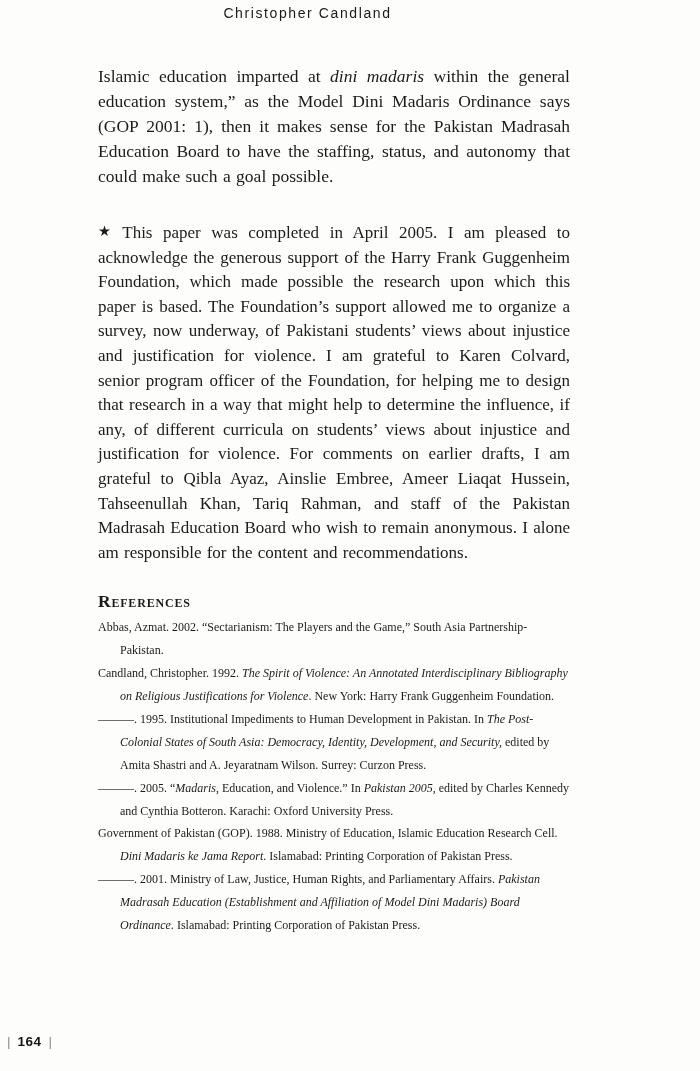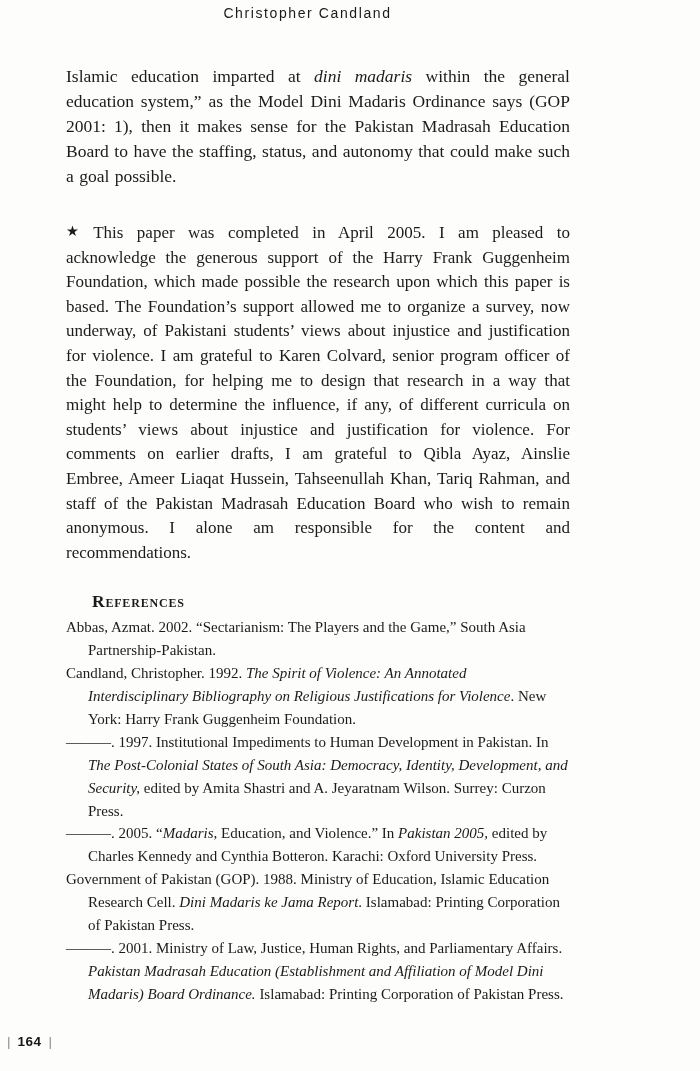--- a/index.html
+++ b/index.html
@@ -14,21 +14,21 @@
   }
   .page { width: 615px; height: 1071px; position: relative; }
   .running-header {
     padding-top: 5px;
     text-align: center;
     font-family: "Liberation Sans", sans-serif;
     font-size: 14px;
     letter-spacing: 1.6px;
     color: #1a1a1a;
   }
-  .content { padding: 0 45px 0 66px; }
+  .content { padding: 0 45px 0 98px; }
   .opening {
     margin-top: 43px;
     font-size: 17.5px;
     line-height: 25px;
     text-align: justify;
     word-spacing: 1px;
   }
   .footnote {
     margin-top: 32px;
     font-size: 17px;
@@ -42,23 +42,22 @@
     top: -2px;
     padding-right: 6px;
   }
   .ref-heading {
     margin-top: 26px;
     margin-bottom: 4px;
     font-size: 17.5px;
     font-weight: bold;
     font-variant: small-caps;
     letter-spacing: 0.8px;
-    margin-left: 26px;
   }
-  .ref-list { font-size: 15px; line-height: 22.9px; }
+  .ref-list { font-size: 12px; line-height: 22.9px; }
   .ref-entry {
     padding-left: 22px;
     text-indent: -22px;
     text-align: left;
   }
   .footer {
     position: absolute;
     bottom: 22px;
     left: 0;
     width: 100%;
@@ -80,21 +79,21 @@
 
     <p class="opening"><span>Islamic education imparted at </span><i>dini madaris</i><span> within the general education system,” as the Model Dini Madaris Ordinance says (GOP 2001: 1), then it makes sense for the Pakistan Madrasah Education Board to have the staffing, status, and autonomy that could make such a goal possible.</span></p>
 
     <p class="footnote"><span class="star">★</span><span><span>This paper was completed in April 2005. I am pleased to acknowledge the generous support of the Harry Frank Guggenheim Foundation, which made possible the research upon which this paper is based. The Foundation’s support allowed me to organize a survey, now underway, of Pakistani students’ views about injustice and justification for violence. I am grateful to Karen Colvard, senior program officer of the Foundation, for helping me to design that research in a way that might help to determine the influence, if any, of different curricula on students’ views about injustice and justification for violence. For comments on earlier drafts, I am grateful to Qibla Ayaz, Ainslie Embree, Ameer Liaqat Hussein, Tahseenullah Khan, Tariq Rahman, and staff of the Pakistan Madrasah Education Board who wish to remain anonymous. I alone am responsible for the content and recommendations.</span></span></p>
 
     <h2 class="ref-heading">References</h2>
 
     <div class="ref-list">
         <p class="ref-entry"><span>Abbas, Azmat. 2002. “Sectarianism: The Players and the Game,” South Asia Partnership-Pakistan.</span></p>
         <p class="ref-entry"><span>Candland, Christopher. 1992. </span><i>The Spirit of Violence: An Annotated Interdisciplinary Bibliography on Religious Justifications for Violence</i><span>. New York: Harry Frank Guggenheim Foundation.</span></p>
-        <p class="ref-entry"><span>———. 1997. Institutional Impediments to Human Development in Pakistan. In </span><i>The Post-Colonial States of South Asia: Democracy, Identity, Development, and Security,</i><span> edited by Amita Shastri and A. Jeyaratnam Wilson. Surrey: Curzon Press.</span></p>
+        <p class="ref-entry"><span>———. 1995. Institutional Impediments to Human Development in Pakistan. In </span><i>The Post-Colonial States of South Asia: Democracy, Identity, Development, and Security,</i><span> edited by Amita Shastri and A. Jeyaratnam Wilson. Surrey: Curzon Press.</span></p>
         <p class="ref-entry"><span>———. 2005. “</span><i>Madaris</i><span>, Education, and Violence.” In </span><i>Pakistan 2005,</i><span> edited by Charles Kennedy and Cynthia Botteron. Karachi: Oxford University Press.</span></p>
         <p class="ref-entry"><span>Government of Pakistan (GOP). 1988. Ministry of Education, Islamic Education Research Cell. </span><i>Dini Madaris ke Jama Report</i><span>. Islamabad: Printing Corporation of Pakistan Press.</span></p>
         <p class="ref-entry"><span>———. 2001. Ministry of Law, Justice, Human Rights, and Parliamentary Affairs. </span><i>Pakistan Madrasah Education (Establishment and Affiliation of Model Dini Madaris) Board Ordinance.</i><span> Islamabad: Printing Corporation of Pakistan Press.</span></p>
       </div>
 
   </div>
 
   <div class="footer">
     <span class="bar">|</span><span class="pagenum">164</span><span class="bar">|</span>
   </div>

